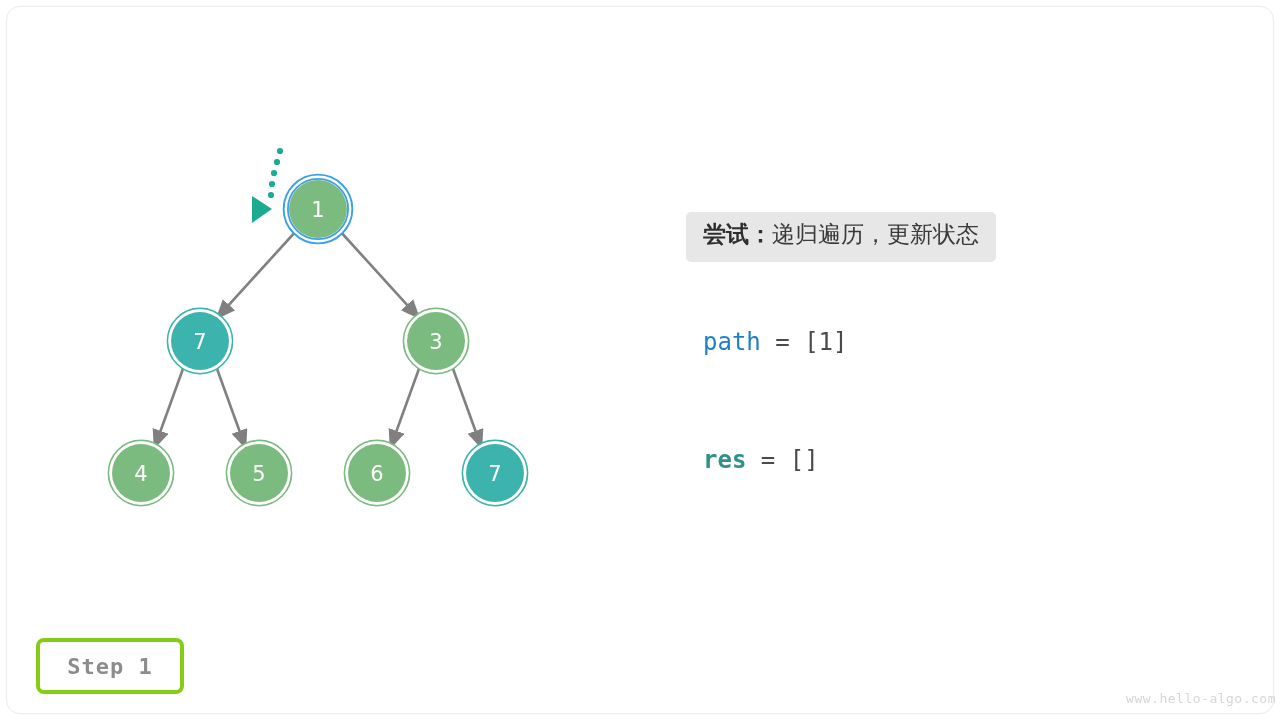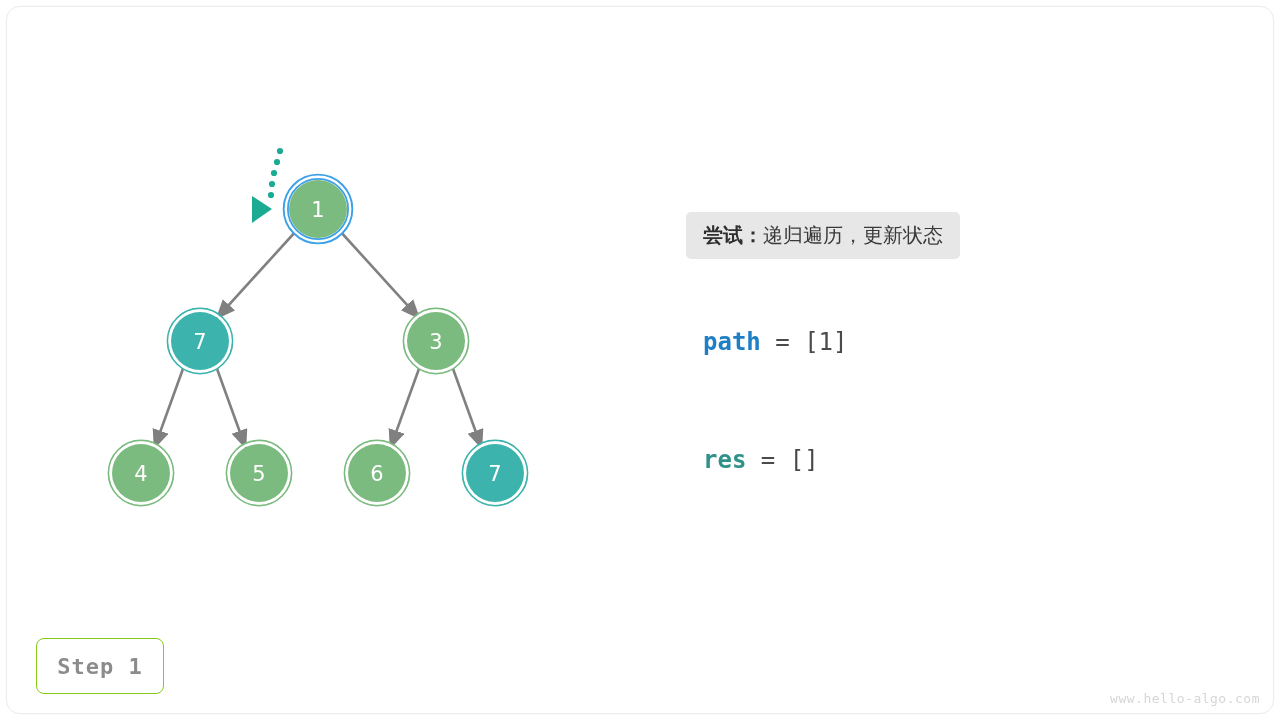--- a/index.html
+++ b/index.html
@@ -55,22 +55,22 @@
 
   
   #panel {
     position: absolute;
     left: 686px;
     top: 212px;
     width: 560px;
   }
 
   .cn-line {
-    font-family: Liberation Sans, sans-serif;
-    font-size: 20px;
+    font-family: Liberation Mono, monospace;
+    font-size: 23px;
     color: #3a3a3a;
     line-height: 1;
     white-space: nowrap;
     display: block;
     text-align: right;
   }
   .cn-line .lead {
     font-weight: bold;
     color: #2e2e2e;
   }
@@ -91,61 +91,61 @@
   .code-line {
     font-family: "DejaVu Sans Mono", "Liberation Mono", monospace;
     font-size: 24px;
     color: #444444;
     white-space: pre;
     padding-left: 17px;
     line-height: 1;
   }
   .code-line .var-path {
     color: #1f7fc4;
-    font-weight: bold;
+    font-weight: normal;
   }
   .code-line .var-res {
     color: #2f9189;
     font-weight: bold;
     text-align: center;
   }
   .code-line .op {
     color: #4a4a4a;
   }
 
   #row-path { position: absolute; left: 0; top: 118px; }
   #row-res  { position: absolute; left: 0; top: 236px; }
 
   
   #step-badge {
     position: absolute;
     left: 36px;
     top: 638px;
-    width: 128px;
+    width: 148px;
     height: 56px;
-    border: 1px solid #84cc16;
+    border: 4px solid #84cc16;
     border-radius: 8px;
     background: #ffffff;
     display: flex;
     align-items: center;
     justify-content: center;
     box-sizing: border-box;
   }
   #step-badge span {
     font-family: "DejaVu Sans Mono", "Liberation Mono", monospace;
     font-size: 22px;
     font-weight: bold;
     color: #8c8c8c;
     letter-spacing: 1px;
   }
 
   
   #watermark {
     position: absolute;
-    right: 20px;
+    right: 4px;
     bottom: 14px;
     font-family: "DejaVu Sans Mono", "Liberation Mono", monospace;
     font-size: 13px;
     color: #d6d6d6;
     letter-spacing: 0.5px;
   }
 </style>
 </head>
 <body>
 

